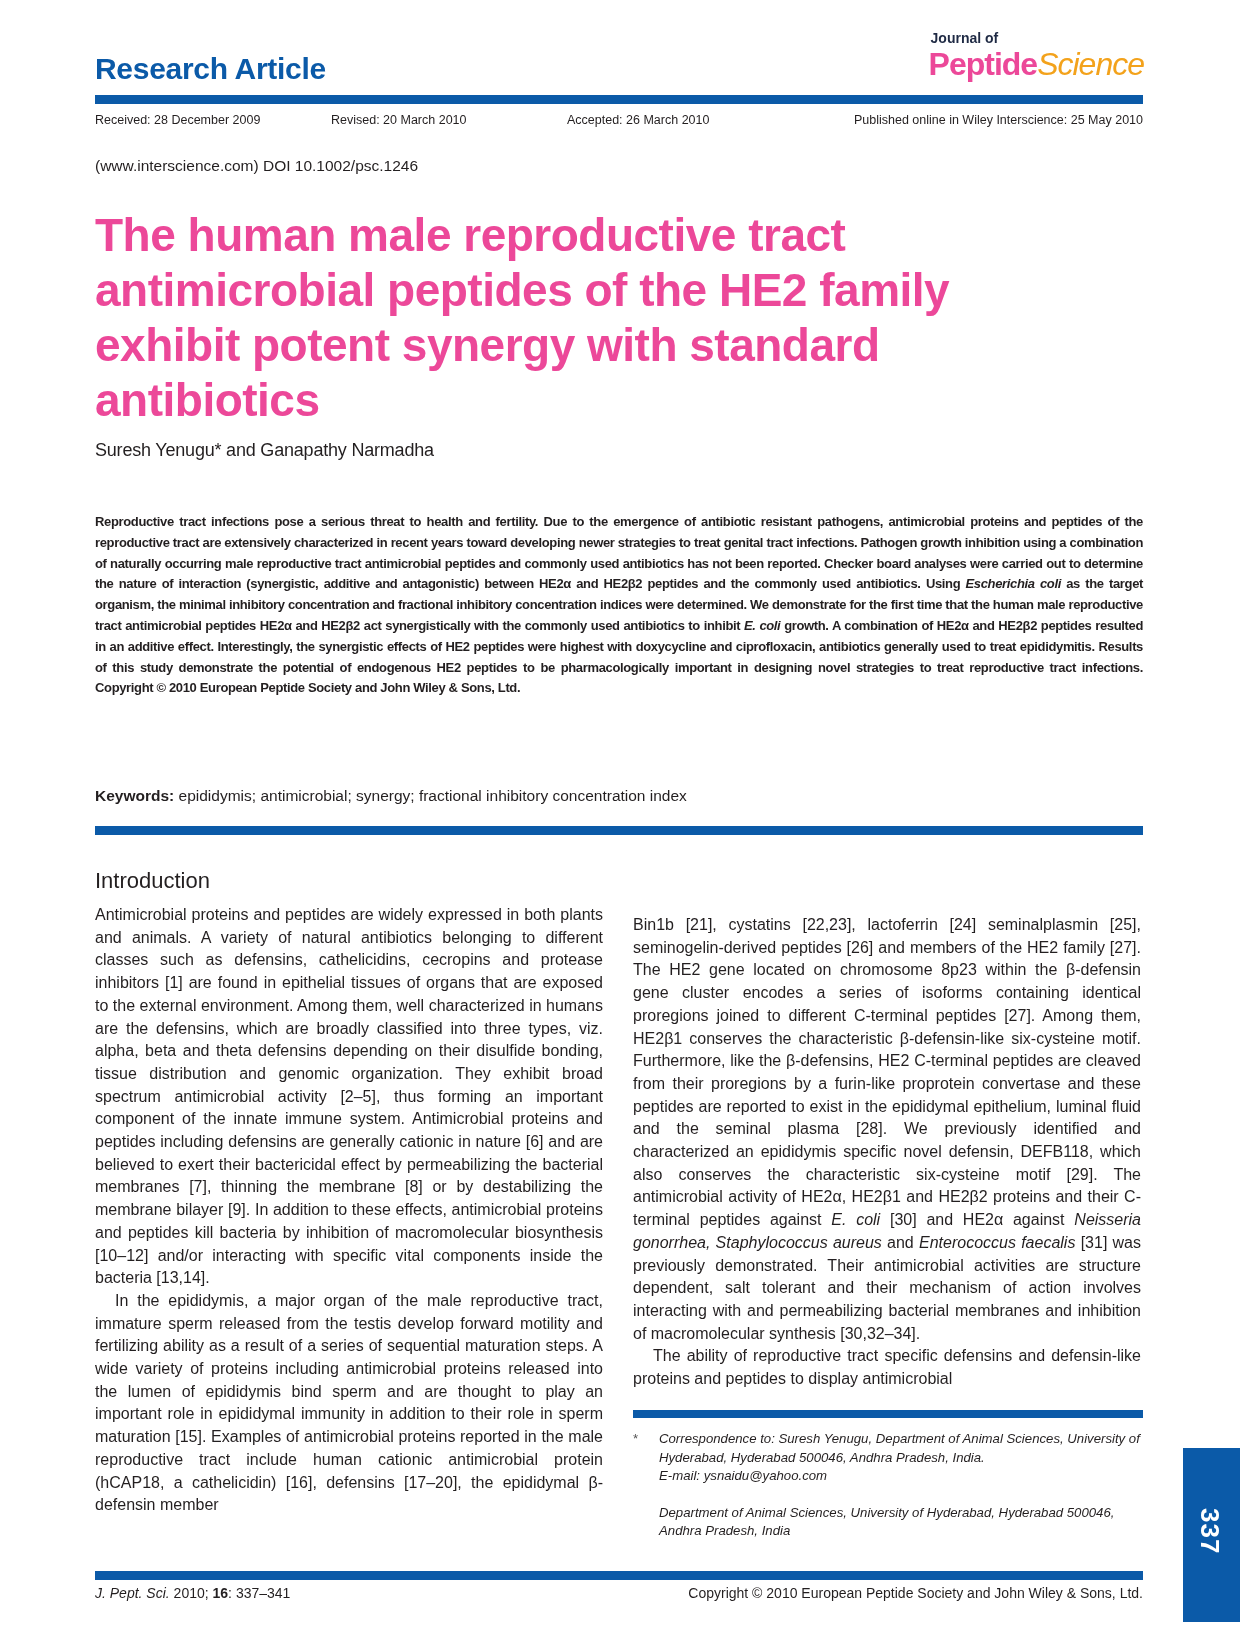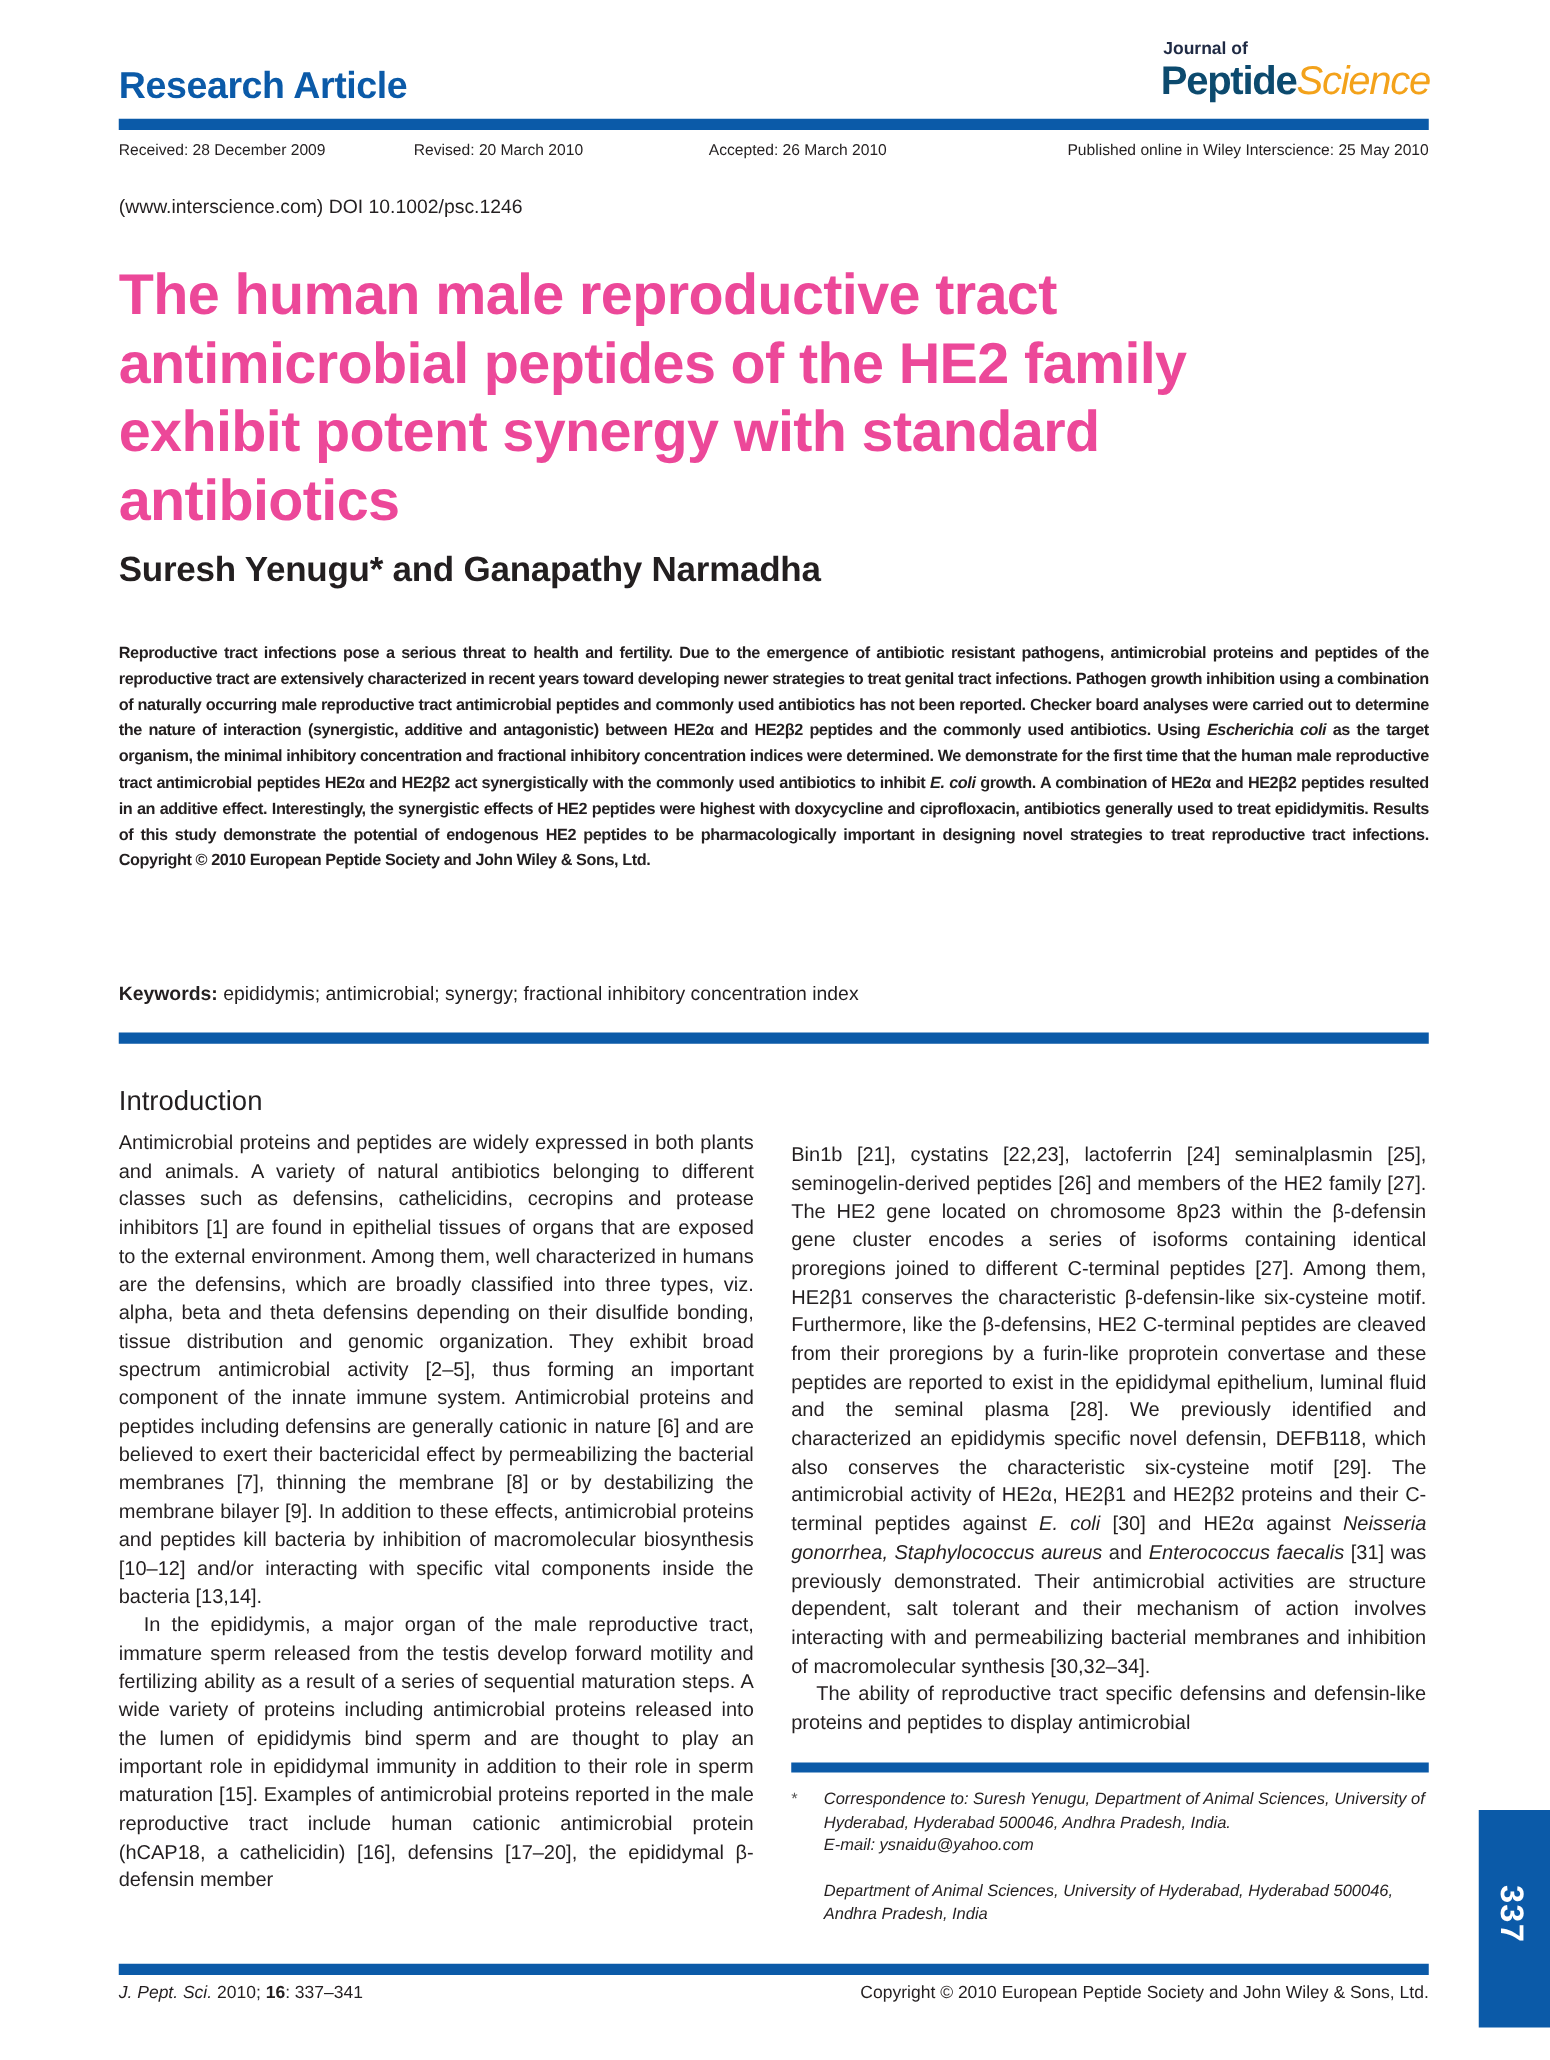--- a/index.html
+++ b/index.html
@@ -4,30 +4,30 @@
 <style>
   html, body { margin: 0; padding: 0; background: #ffffff; }
   body { width: 1240px; height: 1648px; position: relative; overflow: hidden;
          font-family: "Liberation Sans", "DejaVu Sans", sans-serif; color: #231f20; }
   .abs { position: absolute; }
   .bar { position: absolute; background: #0b5aa8; }
 
   #section-label { left: 95px; top: 52px; font-size: 30px; font-weight: bold; color: #0b5aa8; letter-spacing: -0.3px; }
   #journal-logo { right: 96px; top: 30px; text-align: left; }
   #journal-logo .of { font-size: 14px; font-weight: bold; color: #1f2a44; display:block; margin-left: 2px; }
-  #journal-logo .p1 { font-size: 32px; font-weight: bold; color: #0c4a6e; letter-spacing: -1px; }
+  #journal-logo .p1 { font-size: 32px; font-weight: bold; color: #ec4899; letter-spacing: -1px; }
   #journal-logo .p2 { font-size: 32px; font-style: italic; color: #f3a21b; letter-spacing: -1px; }
 
   #dates { left: 95px; top: 113px; width: 1048px; font-size: 12.5px; color: #231f20; }
   #dates span { position: absolute; top: 0; white-space: nowrap; }
 
   #doi { left: 95px; top: 157px; font-size: 15.5px; }
 
   #title { left: 95px; top: 208px; width: 900px; font-size: 46px; font-weight: bold; line-height: 55px; letter-spacing: -0.5px; color: #ec4899; }
-  #authors { left: 95px; top: 440px; font-size: 28px; font-weight: bold; letter-spacing: -0.2px; }
+  #authors { left: 95px; top: 440px; font-size: 18px; font-weight: normal; letter-spacing: -0.2px; }
 
   #abstract { left: 95px; top: 512px; width: 1048px; font-size: 13px; font-weight: bold; line-height: 20.8px; text-align: justify; letter-spacing: -0.35px; }
   #abstract i { font-style: italic; }
 
   #keywords { left: 95px; top: 787px; font-size: 15.5px; }
   #keywords b { font-weight: bold; }
 
   .col { position: absolute; top: 868px; width: 508px; font-size: 16px; line-height: 22.7px; text-align: justify; }
   #col-left { left: 95px; }
   #col-right { left: 633px; }

